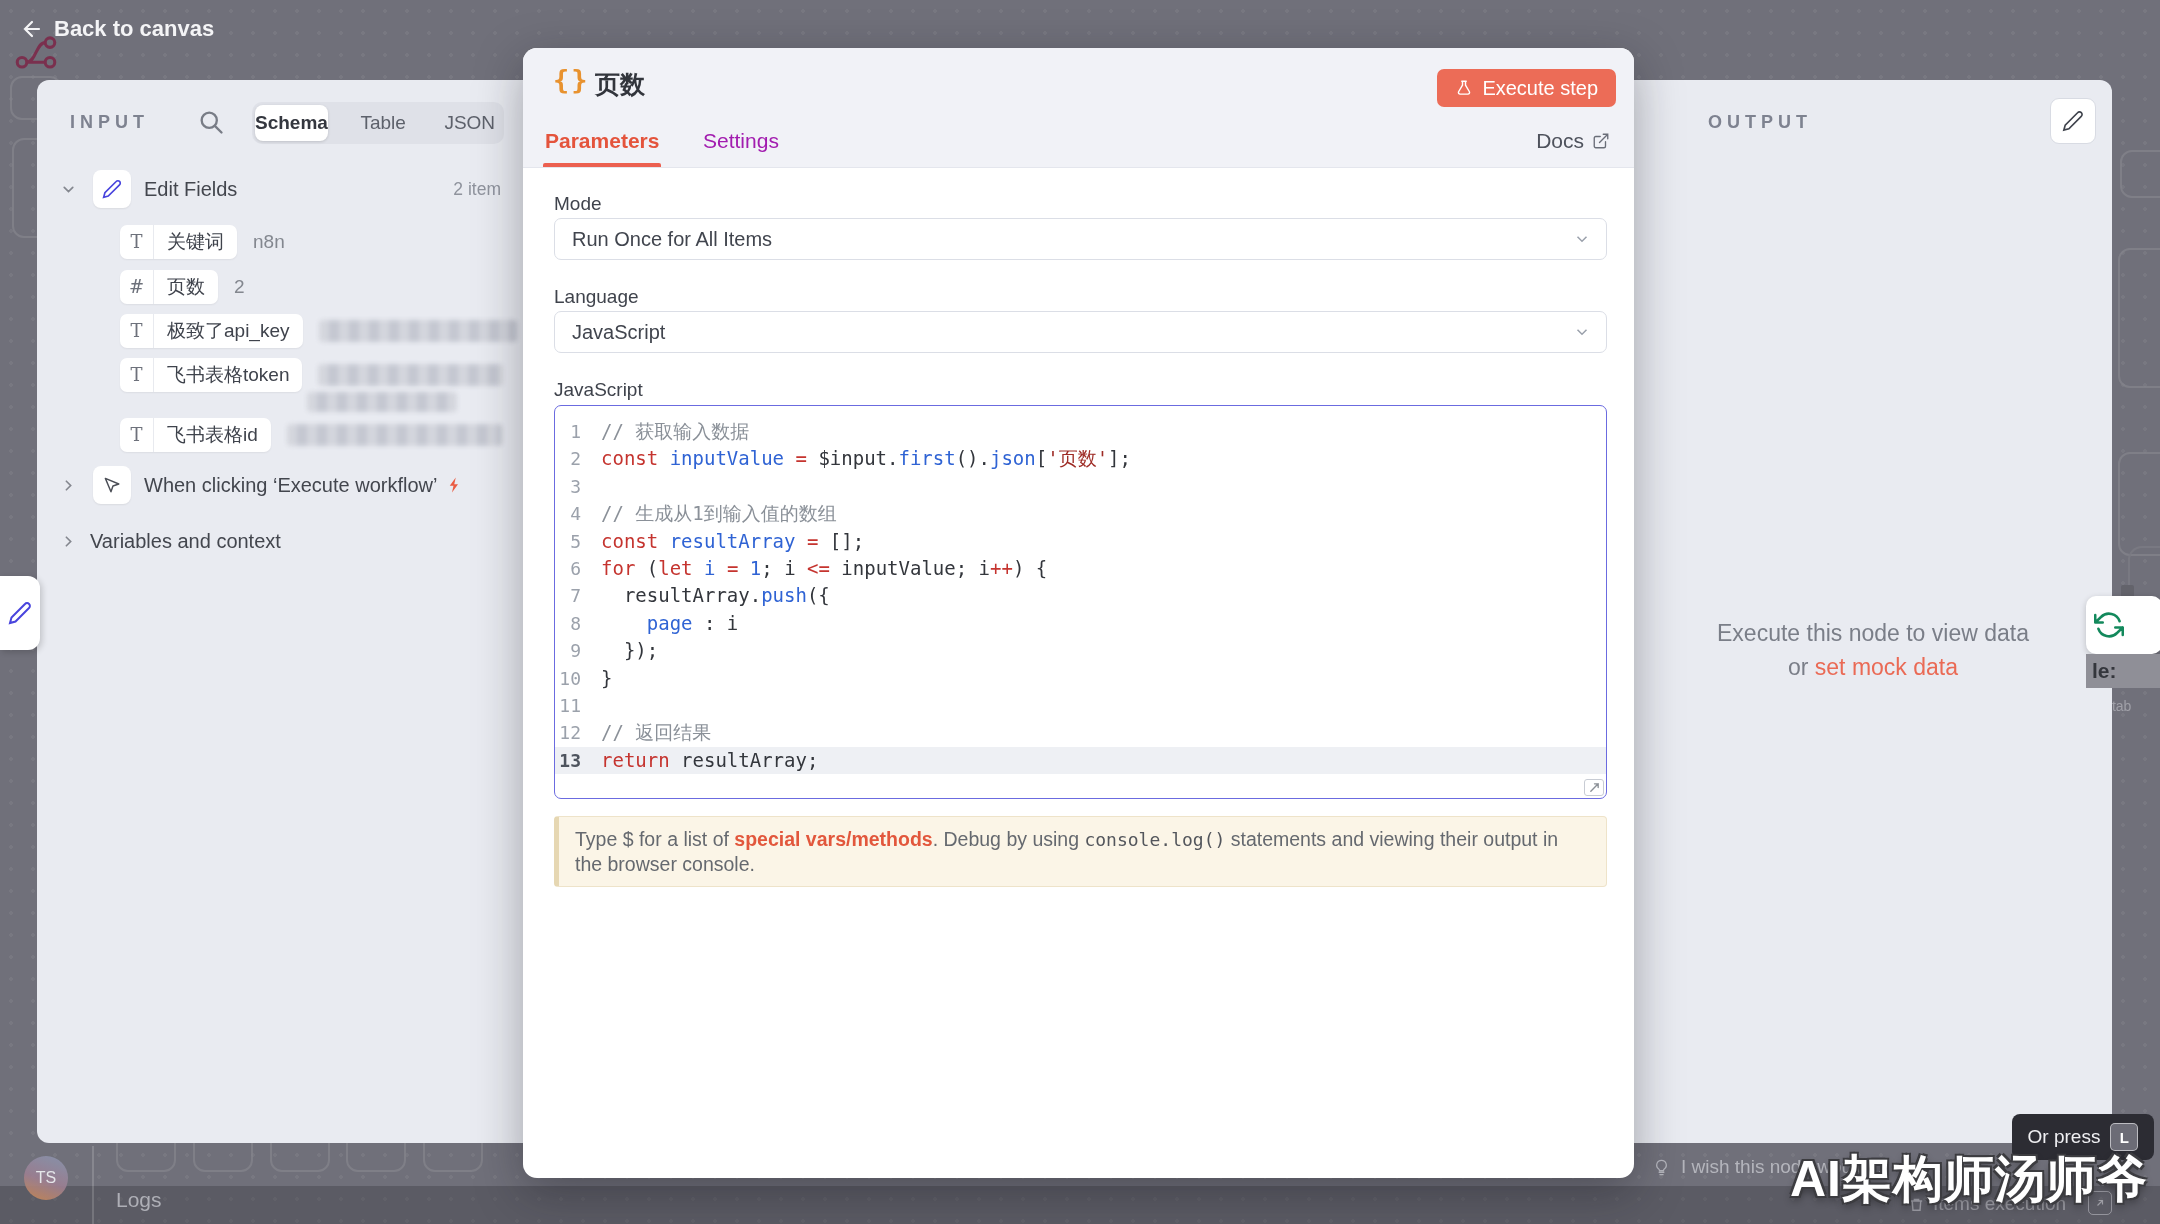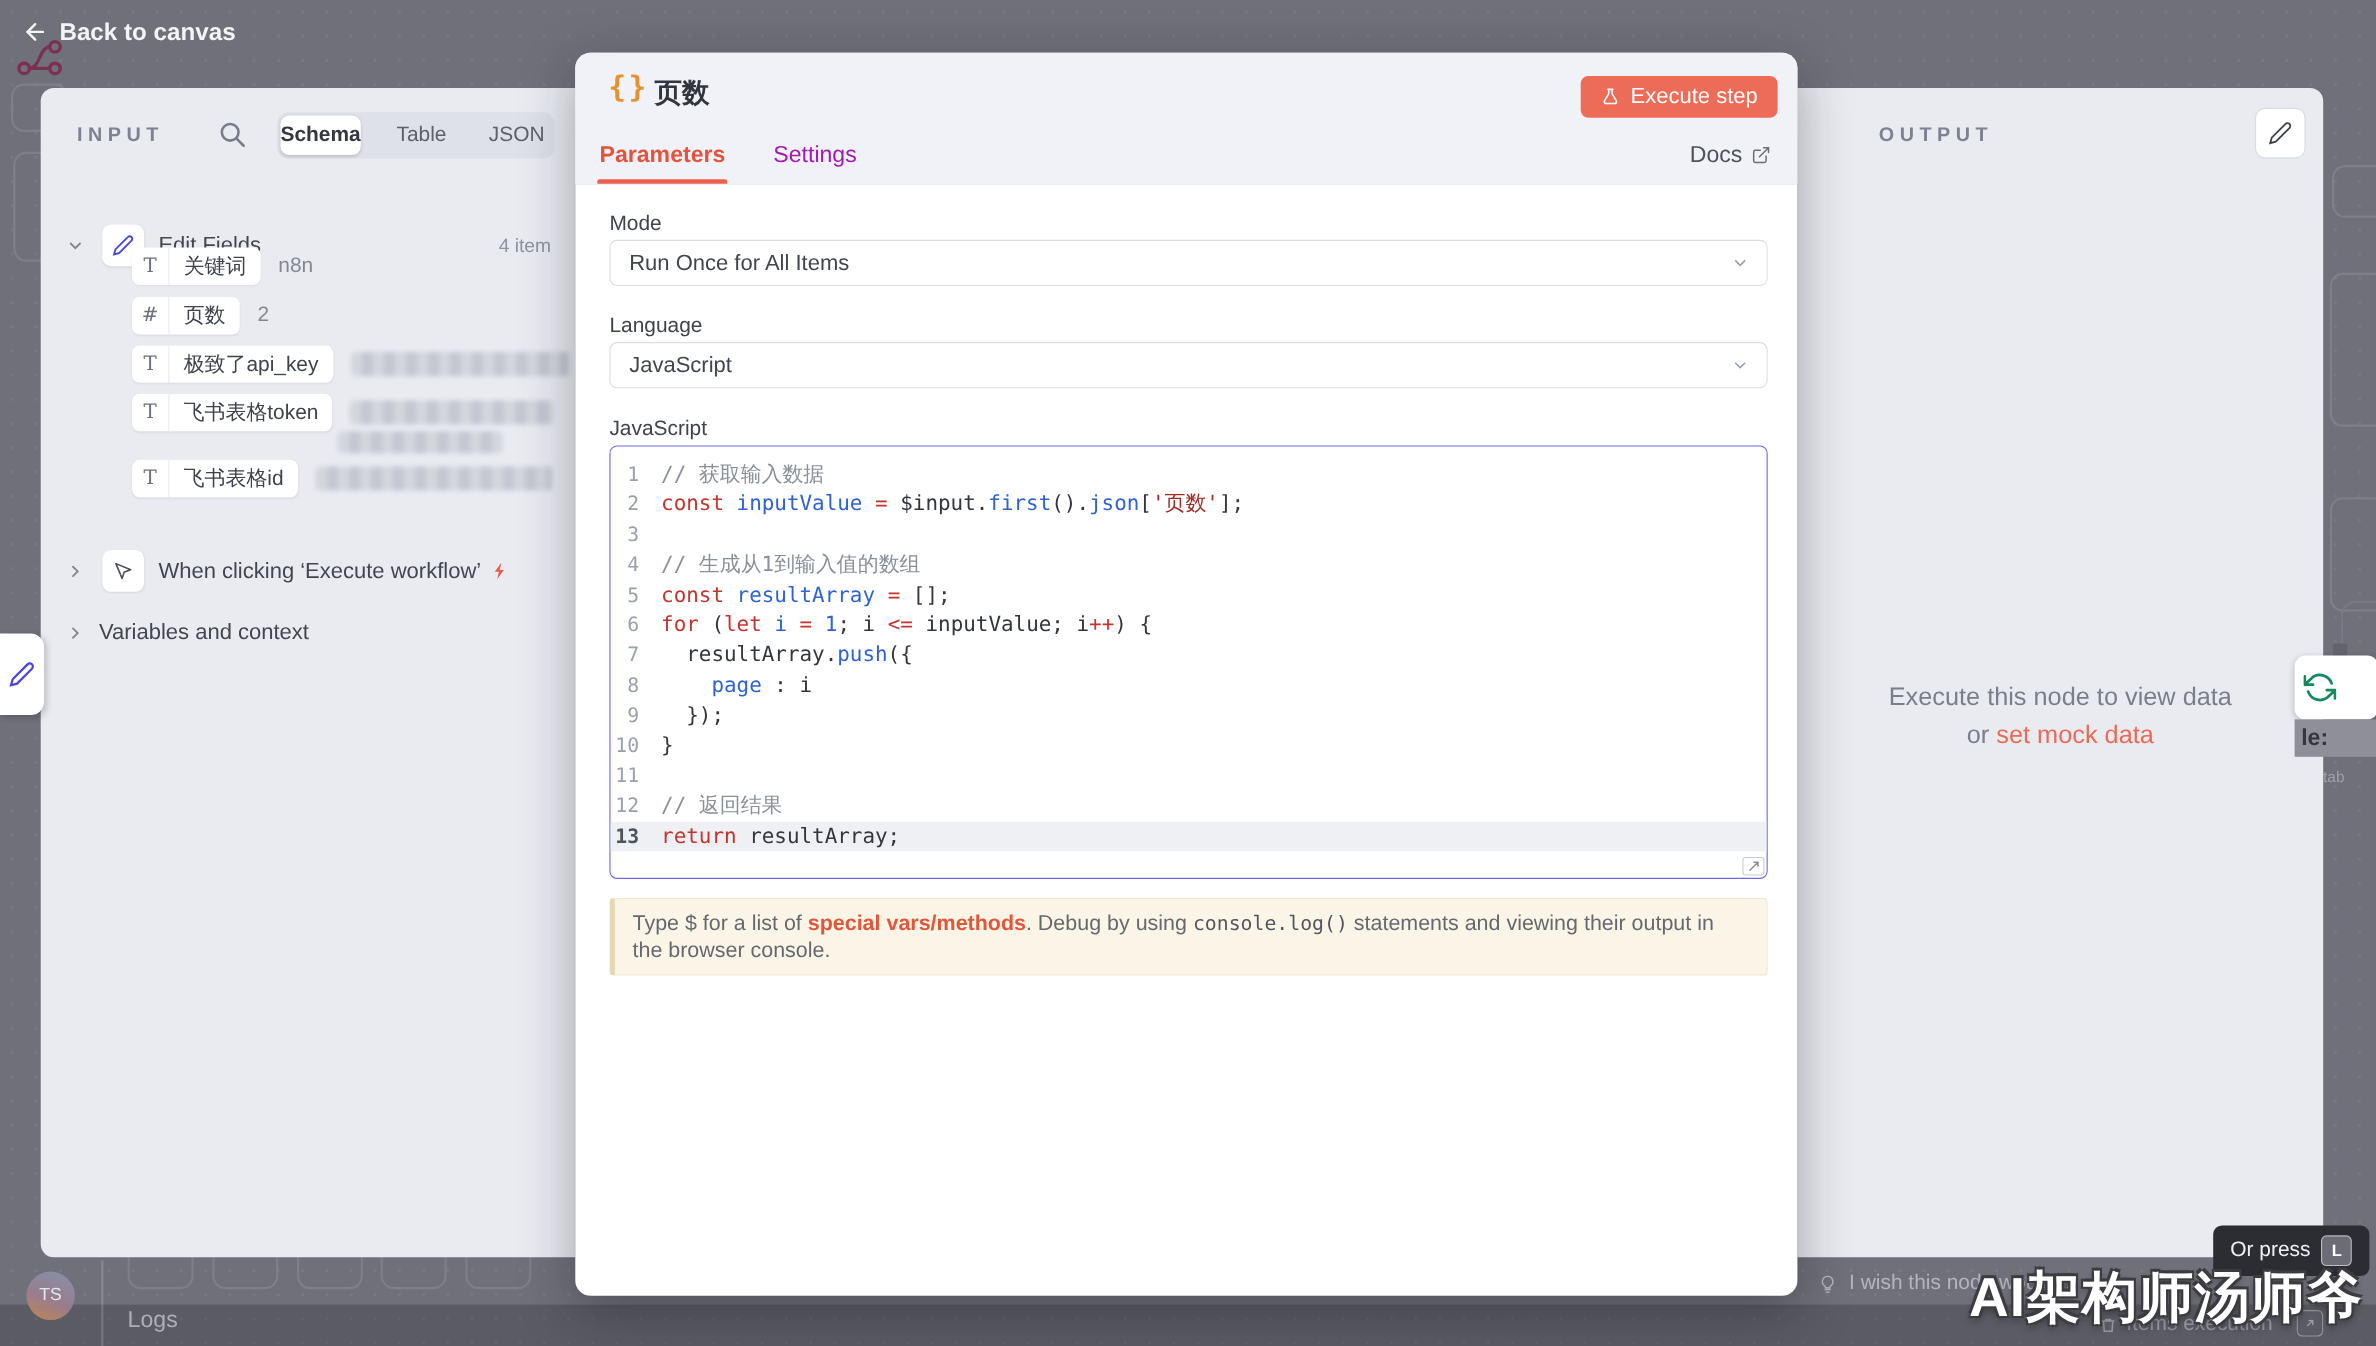--- a/index.html
+++ b/index.html
@@ -23,21 +23,21 @@
   
   .panel { top:80px; height:1063px; background:#e9ebf1; z-index:2; }
   .panel-title { font-size:18px; font-weight:700; letter-spacing:5px; color:#7e8290; }
   .input-panel { left:37px; width:486px; border-radius:12px 0 0 12px; }
   .output-panel { left:1634px; width:478px; border-radius:0 12px 12px 0; }
 
   .seg { display:flex; background:#dfe1e8; border-radius:10px; padding:3px; }
   .seg-tab { height:36px; line-height:36px; text-align:center; font-size:19px; color:#5d616b; border-radius:8px; cursor:pointer; }
   .seg-tab.active { background:#fff; color:#34373f; font-weight:600; box-shadow:0 1px 3px rgba(0,0,0,.14); }
 
-  .tree-row { left:0; right:0; display:flex; align-items:center;margin-top:34px; }
+  .tree-row { left:0; right:0; display:flex; align-items:center; }
   .iconbox { width:38px; height:38px; background:#fff; border-radius:8px; display:flex; align-items:center; justify-content:center; box-shadow:0 1px 2px rgba(0,0,0,.07); }
   .tree-label { font-size:20px; color:#43464e; font-weight:500; }
   .count { position:absolute; right:22px; font-size:17.5px; color:#8f939d; }
 
   .field-row { display:flex; align-items:center; gap:16px; height:34px; }
   .pill { display:flex; align-items:center; height:34px; background:#fff; border-radius:7px; box-shadow:0 1px 2px rgba(0,0,0,.06); }
   .pill .tglyph { width:34px; text-align:center; font-family:"DejaVu Serif", serif; font-size:18px; color:#6d717b; border-right:1px solid #e8eaef; line-height:34px; }
   .pill .fname { padding:0 13px; font-size:19px; color:#3f434c; white-space:nowrap; }
   .fvalue { font-size:19px; color:#83878f; }
   .redacted { height:22px; border-radius:4px; background:repeating-linear-gradient(90deg,#d3d5dc 0 10px,#c3c6d0 10px 20px); filter:blur(2.5px); opacity:.95; }
@@ -177,21 +177,21 @@
     <div class="abs tree-row" style="top:90px;height:38px;">
       <svg style="margin-left:23px;" width="17" height="17" viewBox="0 0 24 24" fill="none" stroke="#84878f" stroke-width="2.4" stroke-linecap="round">
           <path d="M6 9l6 6 6-6"></path>
         </svg>
       <div class="iconbox" style="margin-left:16px;">
         <svg width="20" height="20" viewBox="0 0 24 24" fill="none" stroke="#4844dd" stroke-width="2">
             <path d="M17 3a2.83 2.83 0 1 1 4 4L7.5 20.5 2 22l1.5-5.5L17 3z"></path>
           </svg>
       </div>
       <span class="tree-label" style="margin-left:13px;">Edit Fields</span>
-      <span class="count">4 item</span>
+      <span class="count">2 item</span>
     </div>
 
     <div class="abs field-row" style="left:83px;top:145px;">
       <div class="pill">
         <span class="tglyph">T</span>
         <span class="fname">关键词</span>
       </div>
       <span class="fvalue">n8n</span>
     </div>
     <div class="abs field-row" style="left:83px;top:190px;">

